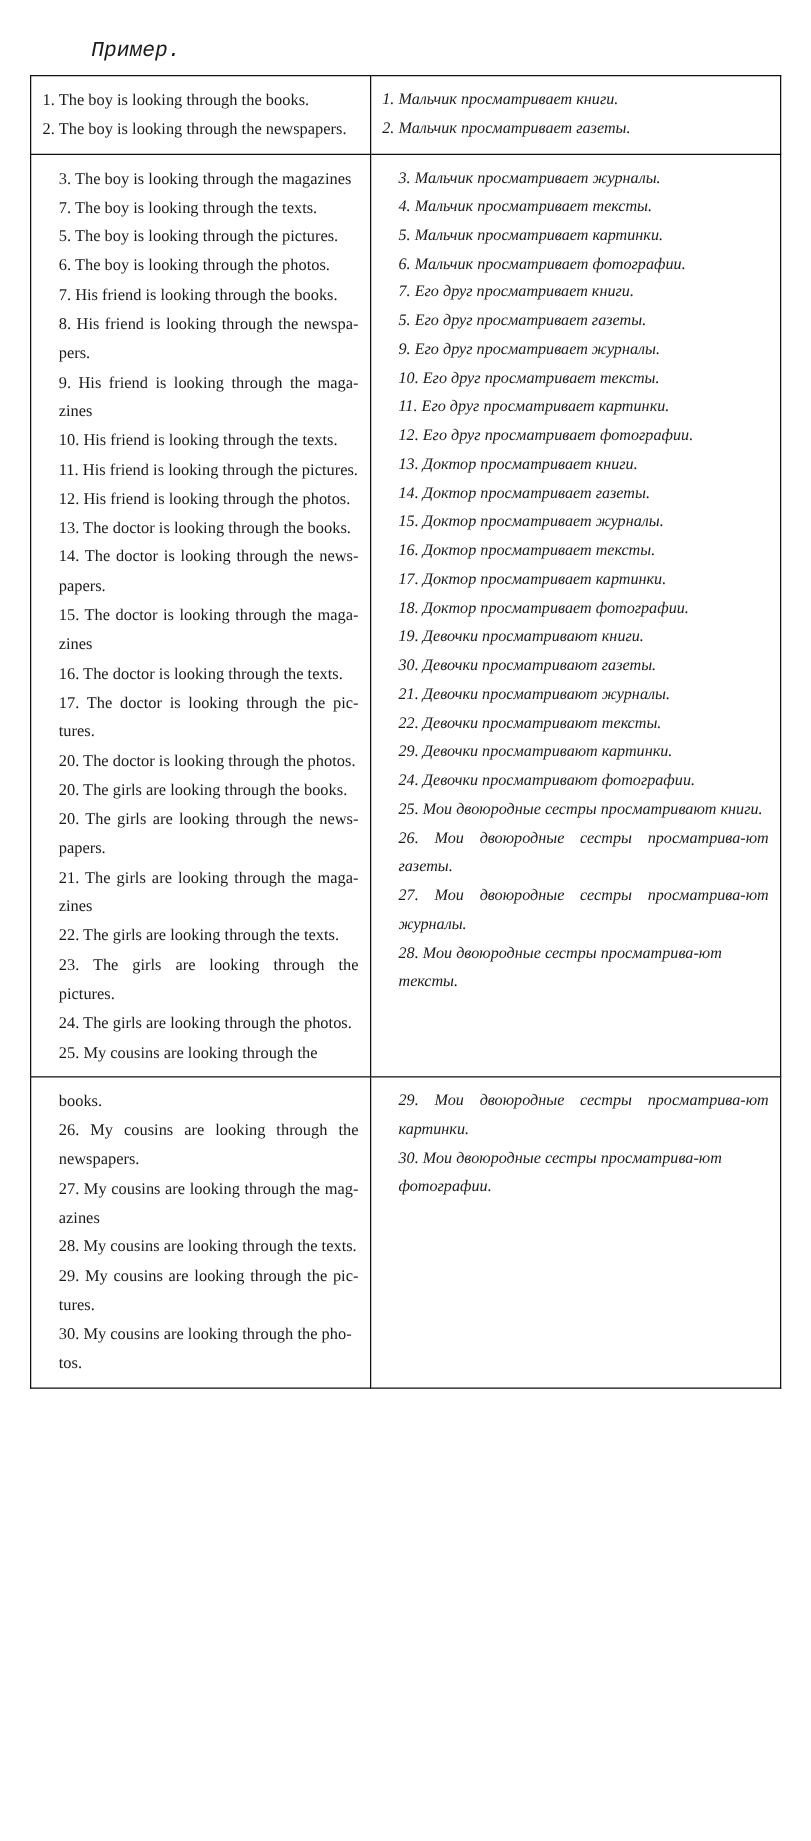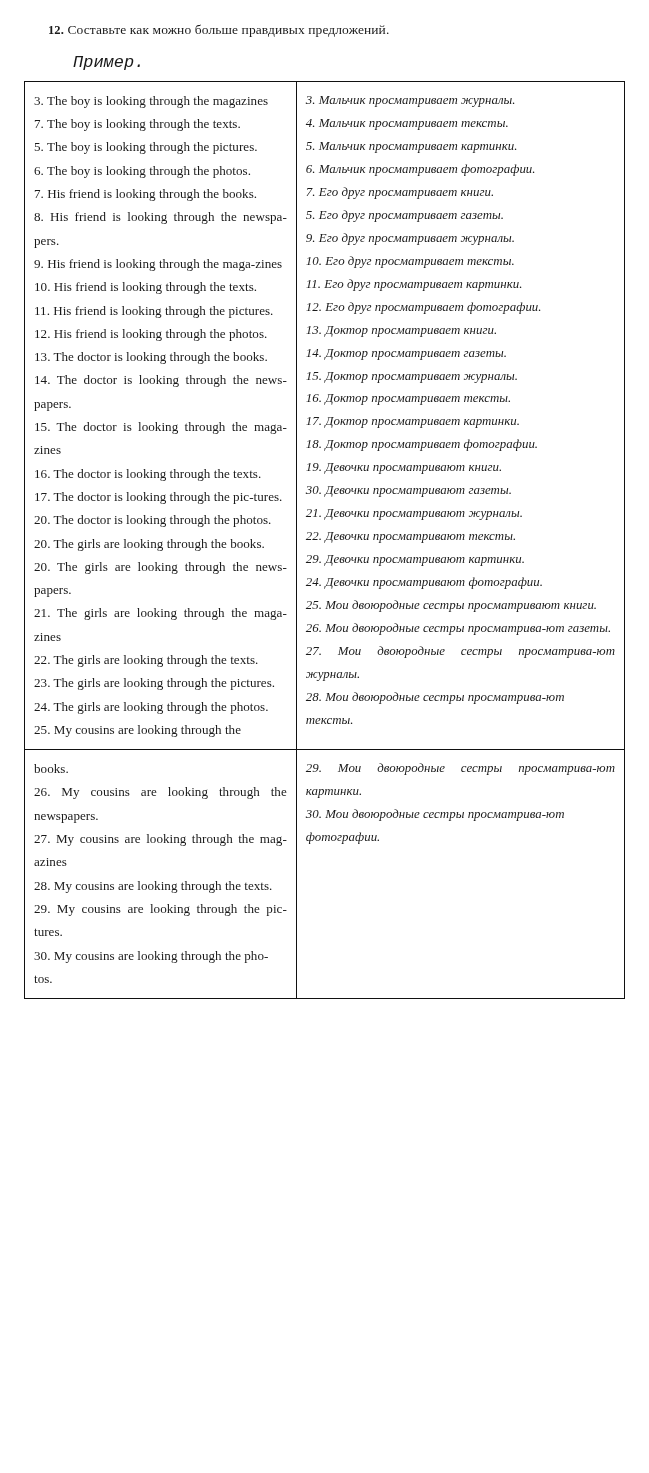--- a/index.html
+++ b/index.html
@@ -65,36 +65,46 @@
     -webkit-hyphens: manual;
     hyphens: manual;
   }
   .col-ru .cell-list li {
     font-style: italic;
     font-size: 12.9px;
   }
   .cell-list li:last-child {
     text-align: left;
   }
-  .tight li { line-height: 1.78; }
+  .tight li { line-height: 1.78; margin-left: 13px; }
 </style>
 </head>
 <body>
 
 <div class="page">
 
-  <div class="task-line">
-    <span class="task-num">12.</span>
-    <span>Составьте как можно больше правдивых предложений.</span>
-  </div>
 
   <div class="example-line">Пример.</div>
 
   <table class="sent-table">
     <tbody>
+      <tr>
+        <td class="col-en">
+          <ul class="cell-list">
+            <li>1. The boy is looking through the books.</li>
+            <li>2. The boy is looking through the newspapers.</li>
+          </ul>
+        </td>
+        <td class="col-ru">
+          <ul class="cell-list">
+            <li>1. Мальчик просматривает книги.</li>
+            <li>2. Мальчик просматривает газеты.</li>
+          </ul>
+        </td>
+      </tr>
       <tr>
         <td class="col-en">
           <ul class="cell-list tight">
             <li>3. The boy is looking through the magazines</li>
             <li>7. The boy is looking through the texts.</li>
             <li>5. The boy is looking through the pictures.</li>
             <li>6. The boy is looking through the photos.</li>
             <li>7. His friend is looking through the books.</li>
             <li>8. His friend is looking through the newspa-pers.</li>
             <li>9. His friend is looking through the maga-zines</li>

